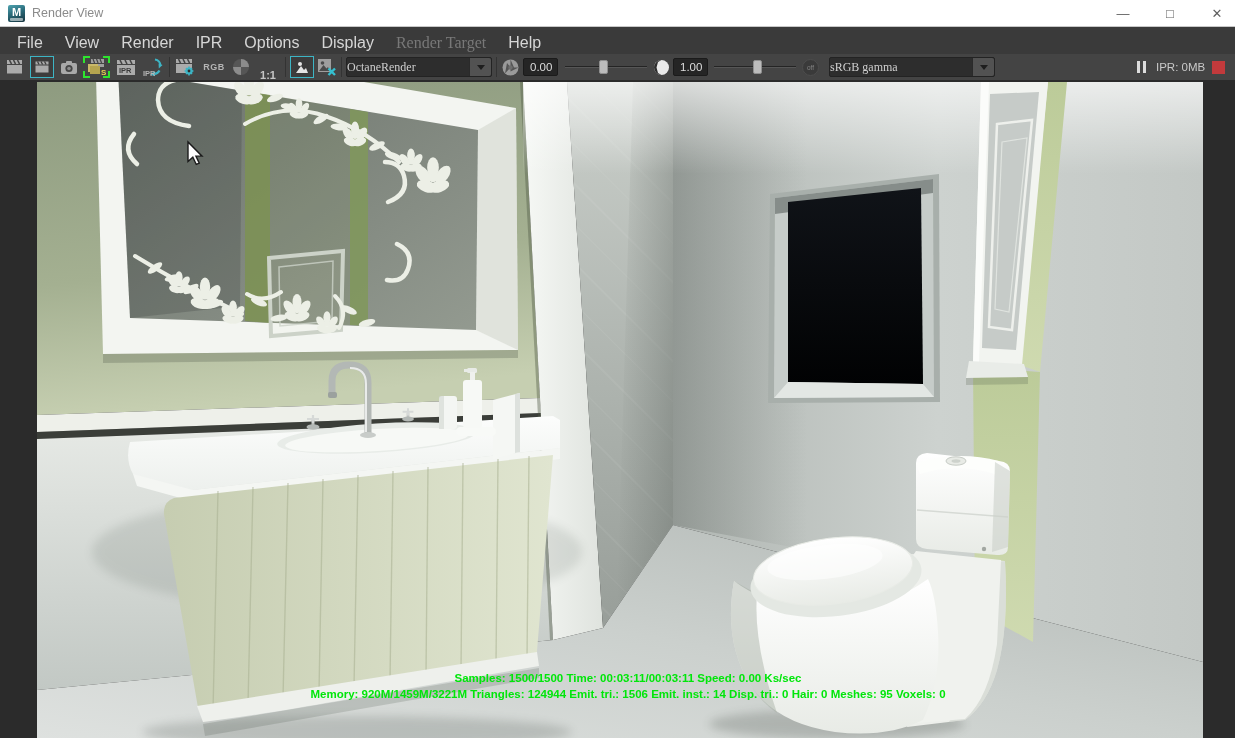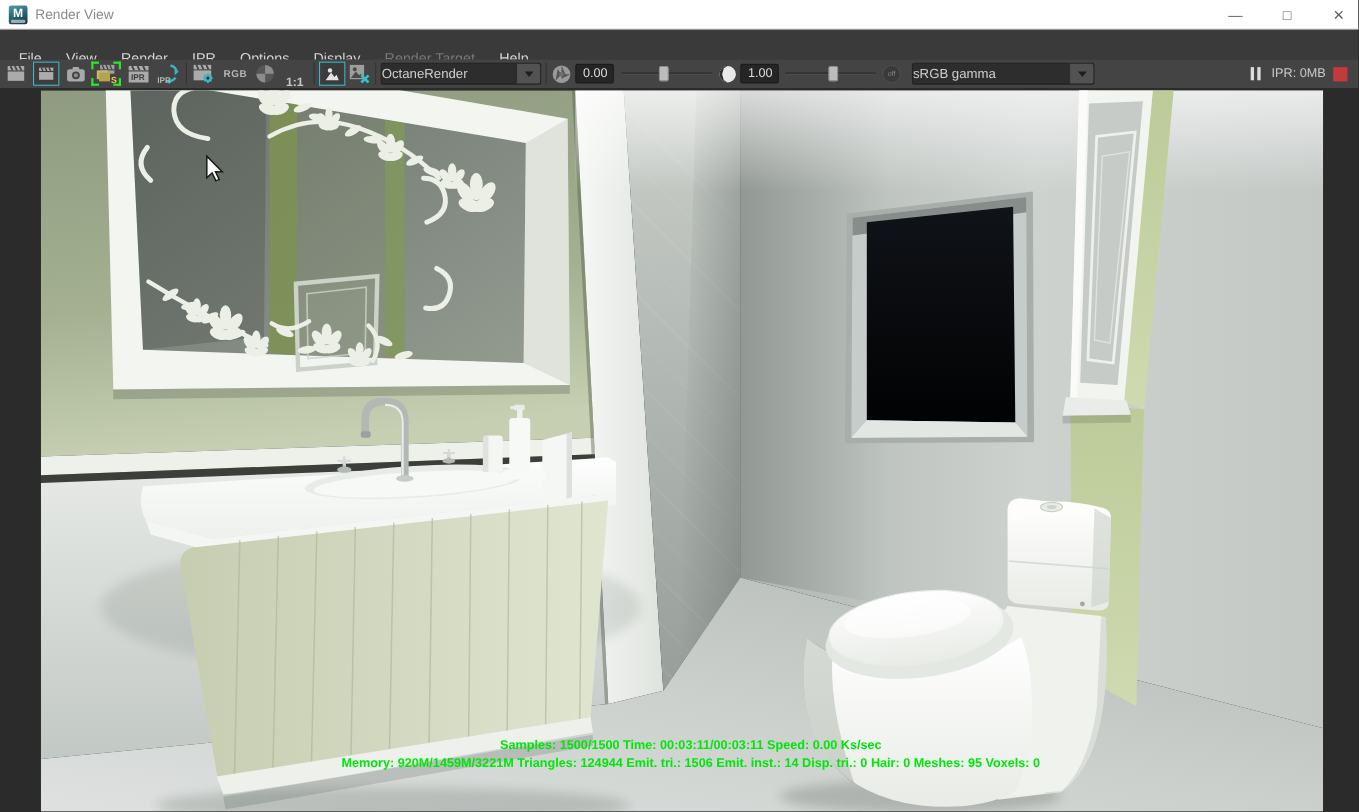--- a/index.html
+++ b/index.html
@@ -14,40 +14,40 @@
               color:#fff; font-size:11px; font-weight:bold; text-align:center; line-height:14px; }
   .app-icon .maya-strip { position:absolute; left:2px; right:2px; bottom:1px; height:3px;
               background:rgba(255,255,255,.55); border-radius:1px; }
   .win-title { position:absolute; left:32px; top:6px; font-size:12.5px; color:#8b8b8b; }
   .win-ctl { position:absolute; top:4px; width:30px; height:19px; text-align:center;
              font-size:13px; line-height:19px; color:#5f5f5f; cursor:default; }
   .ctl-min { left:1108px; } .ctl-max { left:1155px; } .ctl-close { left:1202px; }
 
   
   .menubar { position:relative; height:27px; background:#3a3a3a; display:flex; align-items:center; padding-left:6px; }
-  .menu-item { font-size:13px; color:#d6d6d6; padding:12px 11px; height:27px; line-height:27px; }
-  .menu-item.disabled { color:#787878; }
+  .menu-item { font-size:16px; color:#d6d6d6; padding:2px 11px; height:27px; line-height:27px; }
+  .menu-item.disabled { color:#787878;font-family:Liberation Serif, serif; }
 
   
   .toolbar { position:relative; height:26px; background:#444444; }
   .tb-btn { position:absolute; top:2px; width:24px; height:22px; display:flex;
             align-items:center; justify-content:center; }
   .tb-sep { position:absolute; top:3px; width:1px; height:20px; background:#333333; }
   .teal-box { border:1px solid #3db5c5; background:#3c3c3c; }
   .rgb-label { font-size:9px; font-weight:bold; color:#b4b4b4; letter-spacing:.5px; position:relative; }
   .ratio-label { font-size:11px; font-weight:bold; color:#c6c6c6;margin-top:16px; }
   .seq-wrap { position:relative; width:27px; height:22px; }
   .seq-corner { position:absolute; width:7px; height:7px; border:2px solid #2ee52e; }
   .sc-tl { left:0; top:0; border-right:none; border-bottom:none; }
   .sc-tr { right:0; top:0; border-left:none; border-bottom:none; }
   .sc-bl { left:0; bottom:0; border-right:none; border-top:none; }
   .sc-br { right:0; bottom:0; border-left:none; border-top:none; }
   .dropdown { position:absolute; top:3px; height:20px; background:#2d2d2d; border:1px solid #232323;
               border-radius:2px; display:flex; align-items:center; }
-  .dd-label { flex:1; font-size:12px; color:#cfcfcf; padding-left:0; white-space:nowrap; }
+  .dd-label { flex:1; font-size:12px; color:#cfcfcf; padding-left:0; white-space:nowrap;font-family:Liberation Serif, serif; }
   .dd-arrow-box { width:22px; height:18px; background:#525252; border-left:1px solid #2a2a2a;
                   border-radius:0 2px 2px 0; display:flex; align-items:center; justify-content:center; }
   .dd-arrow { width:0; height:0; border-left:4px solid transparent; border-right:4px solid transparent;
               border-top:5px solid #1e1e1e; }
   .numfield { position:absolute; top:4px; width:35px; height:18px; background:#252525;
               border:1px solid #1b1b1b; border-radius:2px; color:#dcdcdc; font-size:11.5px;
               padding-left:6px; font-family:"Liberation Sans",sans-serif; }
   .slider { position:absolute; top:3px; width:82px; height:20px; }
   .slider .track { position:absolute; left:0; right:0; top:9px; height:2px; background:#242424;
                    border-bottom:1px solid #565656; }

